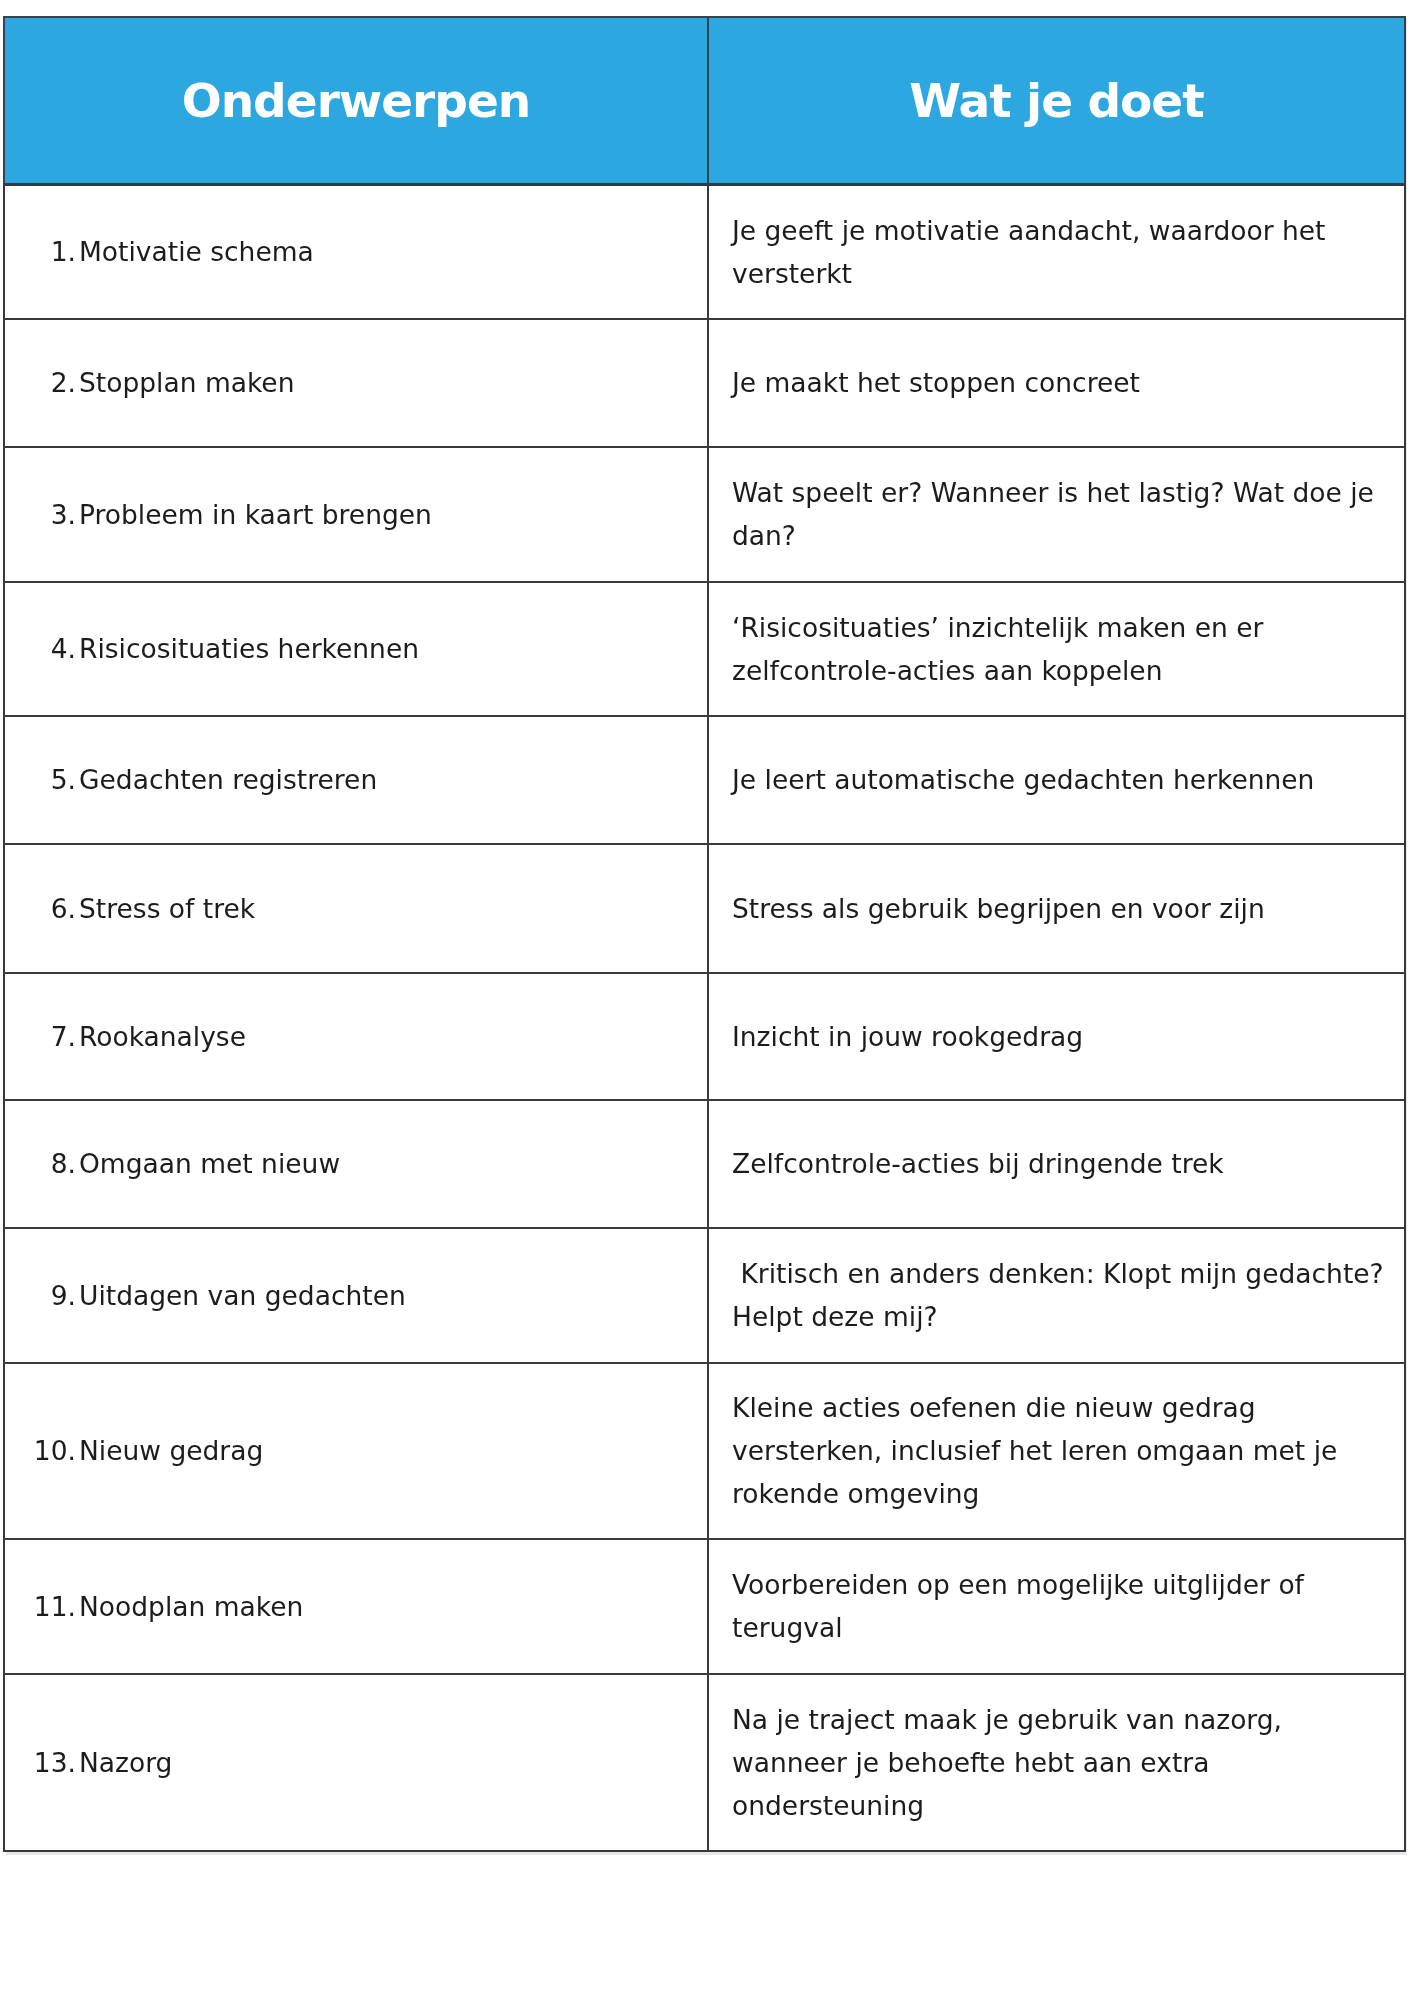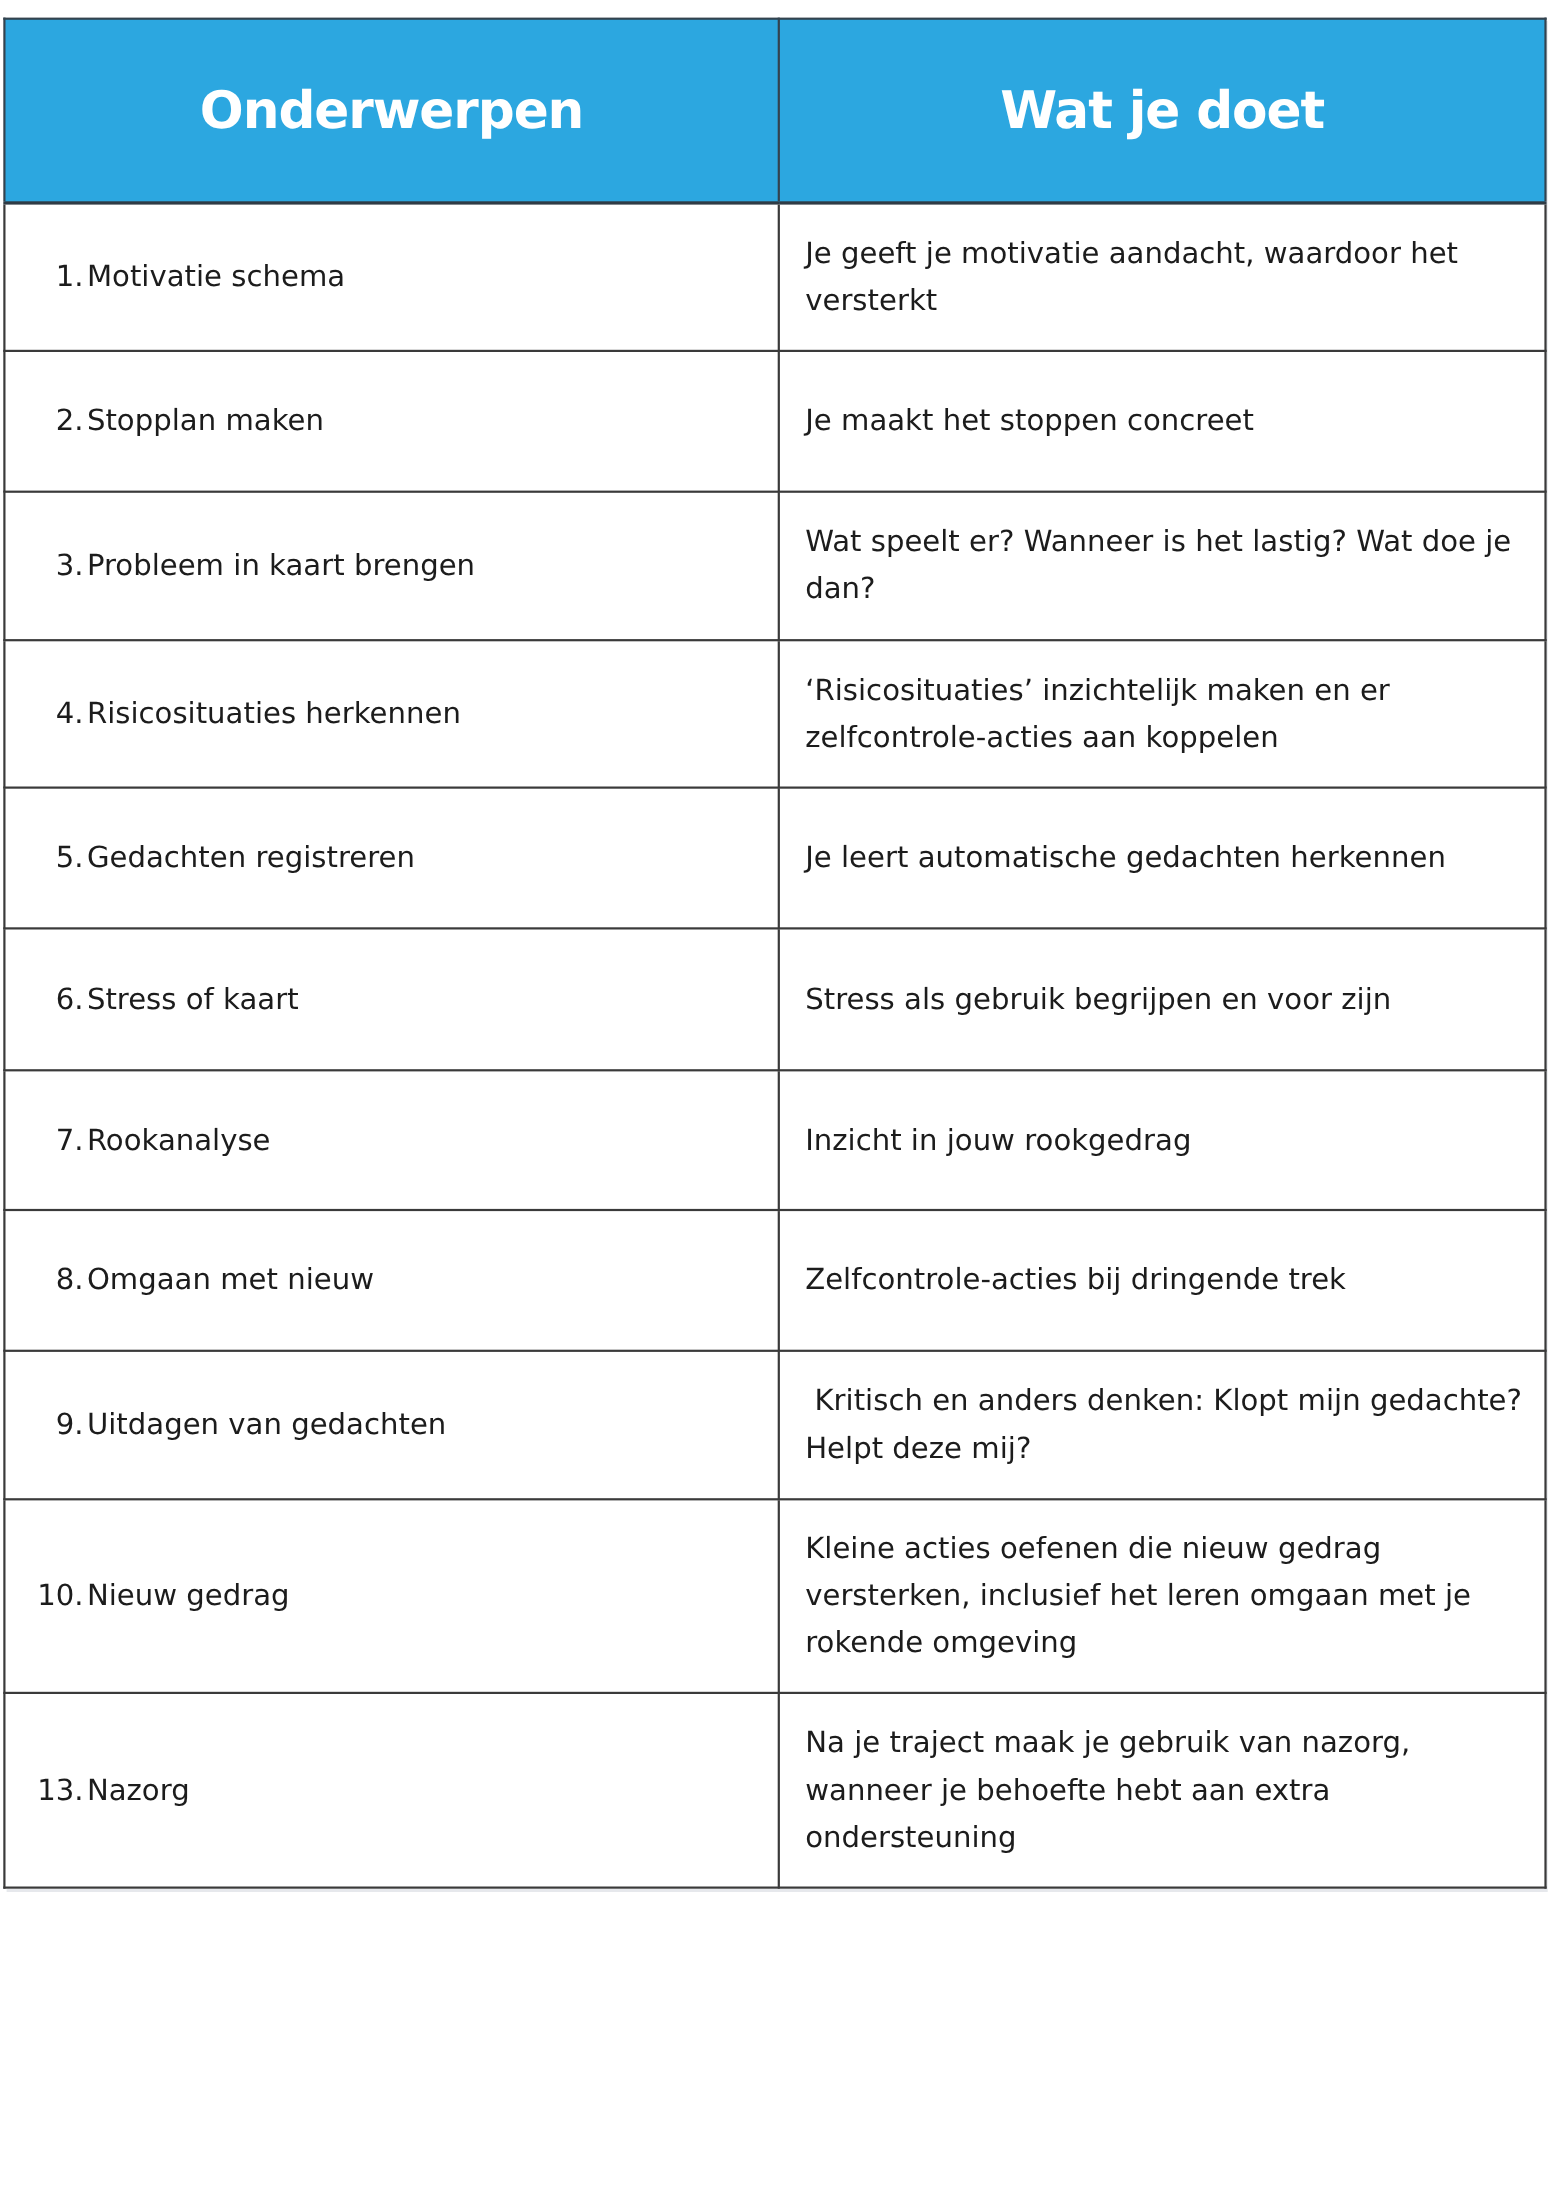--- a/index.html
+++ b/index.html
@@ -149,21 +149,21 @@
     </td>
     <td class="col-right">
       <div class="desc">Je leert automatische gedachten herkennen</div>
     </td>
   </tr>
 
   <tr style="height: 129px;">
     <td class="col-left">
       <div class="topic">
         <span class="num">6.</span>
-        <span class="label">Stress of kaart</span>
+        <span class="label">Stress of trek</span>
       </div>
     </td>
     <td class="col-right">
       <div class="desc">Stress als gebruik begrijpen en voor zijn</div>
     </td>
   </tr>
 
   <tr style="height: 127px;">
     <td class="col-left">
       <div class="topic">
@@ -205,20 +205,31 @@
       <div class="topic">
         <span class="num">10.</span>
         <span class="label">Nieuw gedrag</span>
       </div>
     </td>
     <td class="col-right">
       <div class="desc">Kleine acties oefenen die nieuw gedrag versterken, inclusief het leren omgaan met je rokende omgeving</div>
     </td>
   </tr>
 
+  <tr style="height: 135px;">
+    <td class="col-left">
+      <div class="topic">
+        <span class="num">11.</span>
+        <span class="label">Noodplan maken</span>
+      </div>
+    </td>
+    <td class="col-right">
+      <div class="desc">Voorbereiden op een mogelijke uitglijder of terugval</div>
+    </td>
+  </tr>
 
 
   <tr style="height: 177px;">
     <td class="col-left">
       <div class="topic">
         <span class="num">13.</span>
         <span class="label">Nazorg</span>
       </div>
     </td>
     <td class="col-right">

